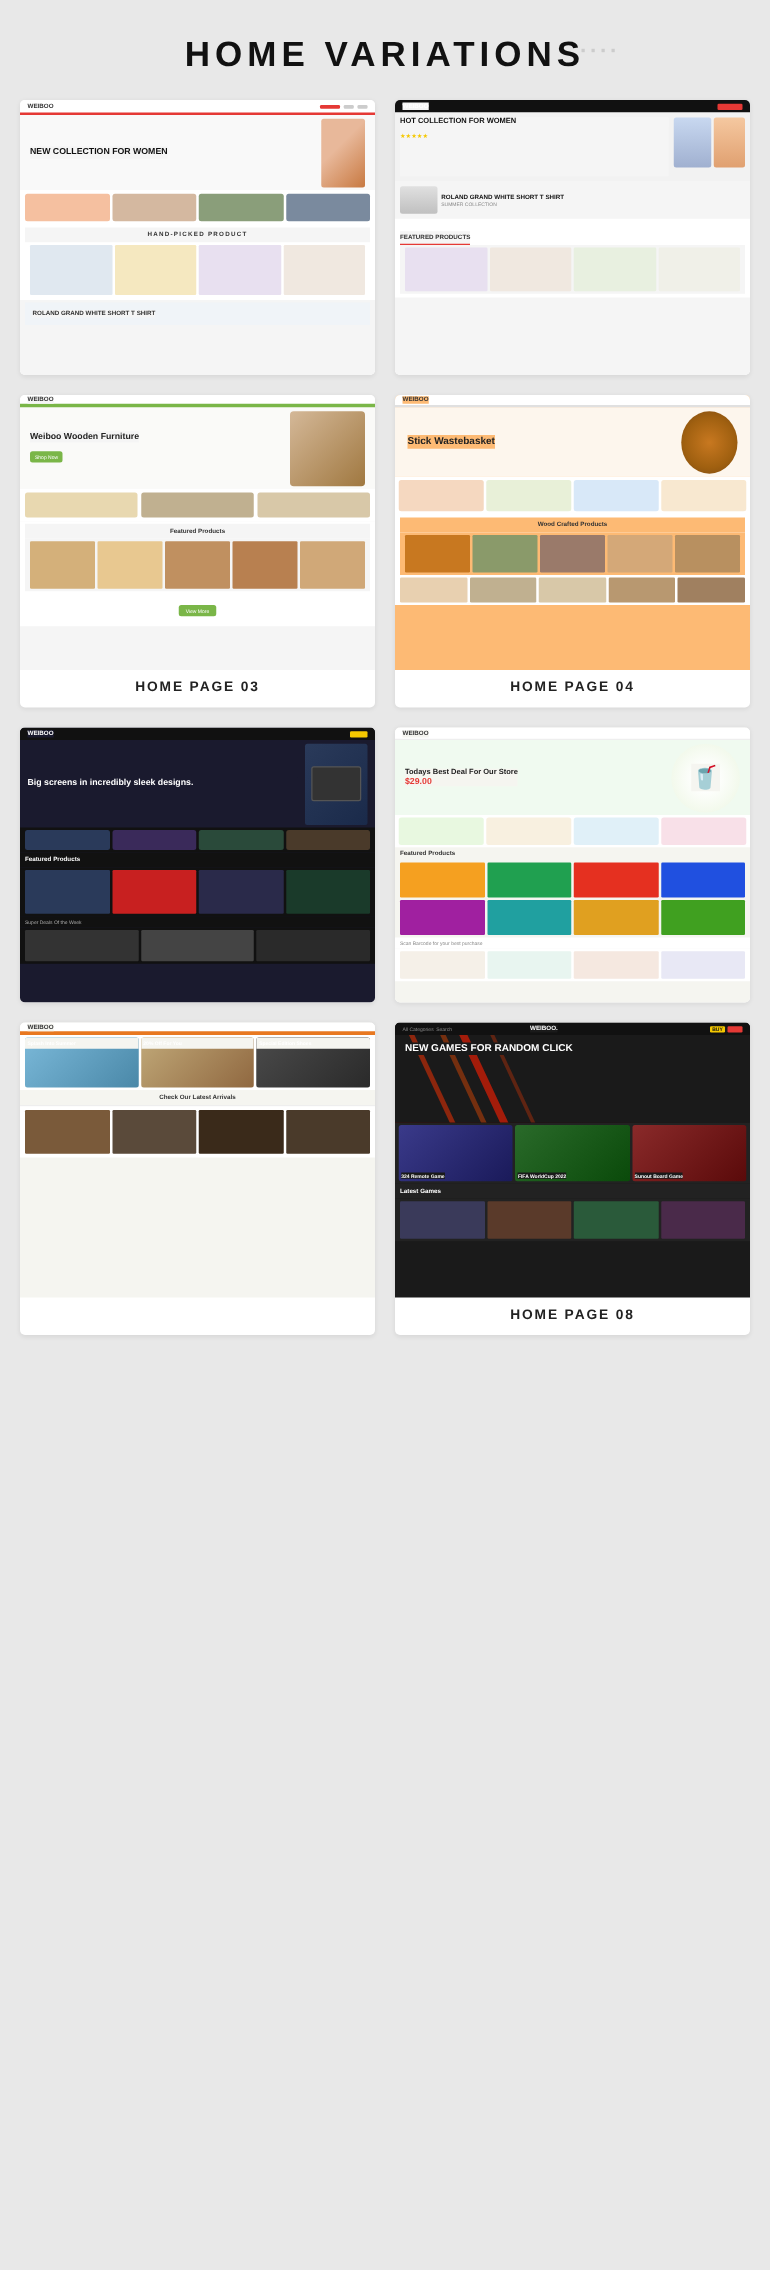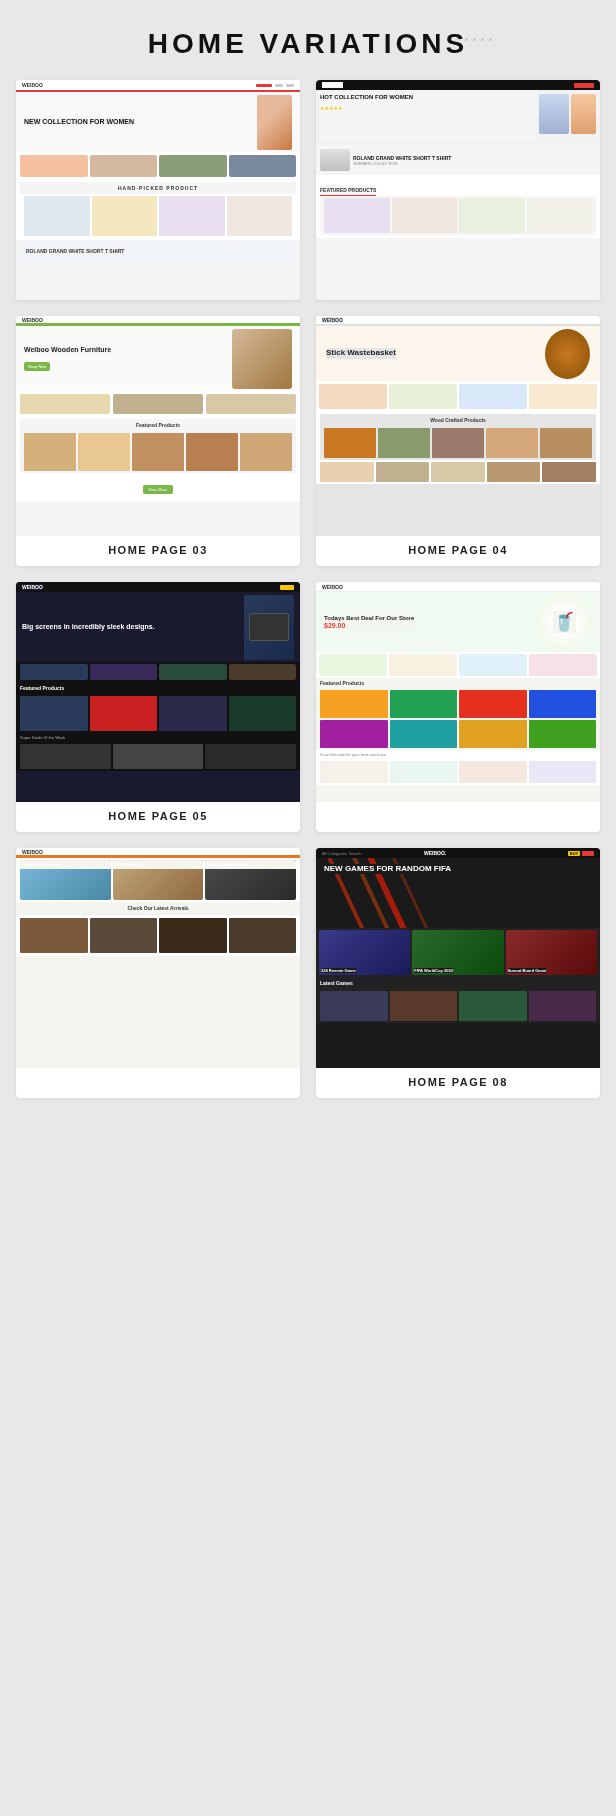--- a/index.html
+++ b/index.html
@@ -110,21 +110,21 @@
     .hp03 .section-title { text-align: center; font-size: 5px; font-weight: 700; color: #333; padding: 3px 0; }
     .hp03 .products { display: flex; gap: 2px; padding: 2px 4px; }
     .hp03 .product { flex: 1; height: 38px; border-radius: 1px; }
     .hp03 .product:nth-child(1) { background: #d4b07a; }
     .hp03 .product:nth-child(2) { background: #e8c890; }
     .hp03 .product:nth-child(3) { background: #c09060; }
     .hp03 .product:nth-child(4) { background: #b88050; }
     .hp03 .product:nth-child(5) { background: #d0a878; }
 
     
-    .hp04 { background: #e5e5e5; }
+    .hp04 { background: #fdba74; }
     .hp04 .nav { background: #fff; height: 10px; border-bottom: 2px solid #e0e0e0; display: flex; align-items: center; padding: 0 6px; }
     .hp04 .nav-logo { font-size: 5px; font-weight: 800; color: #333; }
     .hp04 .hero { background: #fdf6ed; height: 55px; display: flex; align-items: center; padding: 6px 10px; gap: 8px; }
     .hp04 .hero-text { font-size: 8px; font-weight: 800; color: #222; line-height: 1.3; }
     .hp04 .hero-img { width: 45px; height: 50px; background: radial-gradient(circle, #c87820 0%, #a06010 60%, #7a4810 100%); border-radius: 50%; margin-left: auto; }
     .hp04 .cats { display: grid; grid-template-columns: repeat(4, 1fr); gap: 2px; padding: 3px; background: #fff; }
     .hp04 .cat { height: 25px; border-radius: 2px; }
     .hp04 .cat:nth-child(1) { background: #f5d8c0; }
     .hp04 .cat:nth-child(2) { background: #e8f0d8; }
     .hp04 .cat:nth-child(3) { background: #d8e8f8; }
@@ -416,21 +416,20 @@
         <div class="hp05 product"></div>
         <div class="hp05 product"></div>
       </div>
       <div style="font-size:4px;color:#aaa;padding:2px 4px;background:#111;">Super Deals Of the Week</div>
       <div style="display:flex;gap:2px;padding:2px 4px;background:#111;">
         <div style="flex:1;height:25px;background:#333;border-radius:1px;"></div>
         <div style="flex:1;height:25px;background:#444;border-radius:1px;"></div>
         <div style="flex:1;height:25px;background:#2a2a2a;border-radius:1px;"></div>
       </div>
     </div>
-    <div class="card-label">HOME PAGE 05</div>
   </div>
 
   <div class="card">
     <div class="card-preview hp06">
       <div class="hp06 nav">
         <div class="hp06 nav-logo">WEIBOO</div>
       </div>
       <div class="hp06 hero">
         <div>
           <div class="hp06 hero-text">Todays Best Deal For Our Store</div>
@@ -507,21 +506,21 @@
         </div>
       </div>
       <div class="hp08 hero">
         <div class="hp08 hero-bg"></div>
         <div class="hp08 hero-lines">
           <div class="hp08 hero-line" style="width:4px;height:120px;top:-20px;left:30px;background:rgba(255,50,0,0.5);transform:rotate(-25deg);"></div>
           <div class="hp08 hero-line" style="width:4px;height:120px;top:-20px;left:55px;background:rgba(255,80,0,0.4);transform:rotate(-25deg);"></div>
           <div class="hp08 hero-line" style="width:6px;height:120px;top:-10px;left:75px;background:rgba(255,30,0,0.6);transform:rotate(-25deg);"></div>
           <div class="hp08 hero-line" style="width:3px;height:120px;top:-20px;left:95px;background:rgba(255,60,0,0.3);transform:rotate(-25deg);"></div>
         </div>
-        <div class="hp08 hero-text">NEW GAMES FOR RANDOM FIFA</div>
+        <div class="hp08 hero-text">NEW GAMES FOR RANDOM CLICK</div>
       </div>
       <div class="hp08 cats">
         <div class="hp08 cat">
           <div class="hp08 cat-label">324 Remote Game</div>
         </div>
         <div class="hp08 cat">
           <div class="hp08 cat-label">FIFA WorldCup 2022</div>
         </div>
         <div class="hp08 cat">
           <div class="hp08 cat-label">Sunout Board Game</div>

